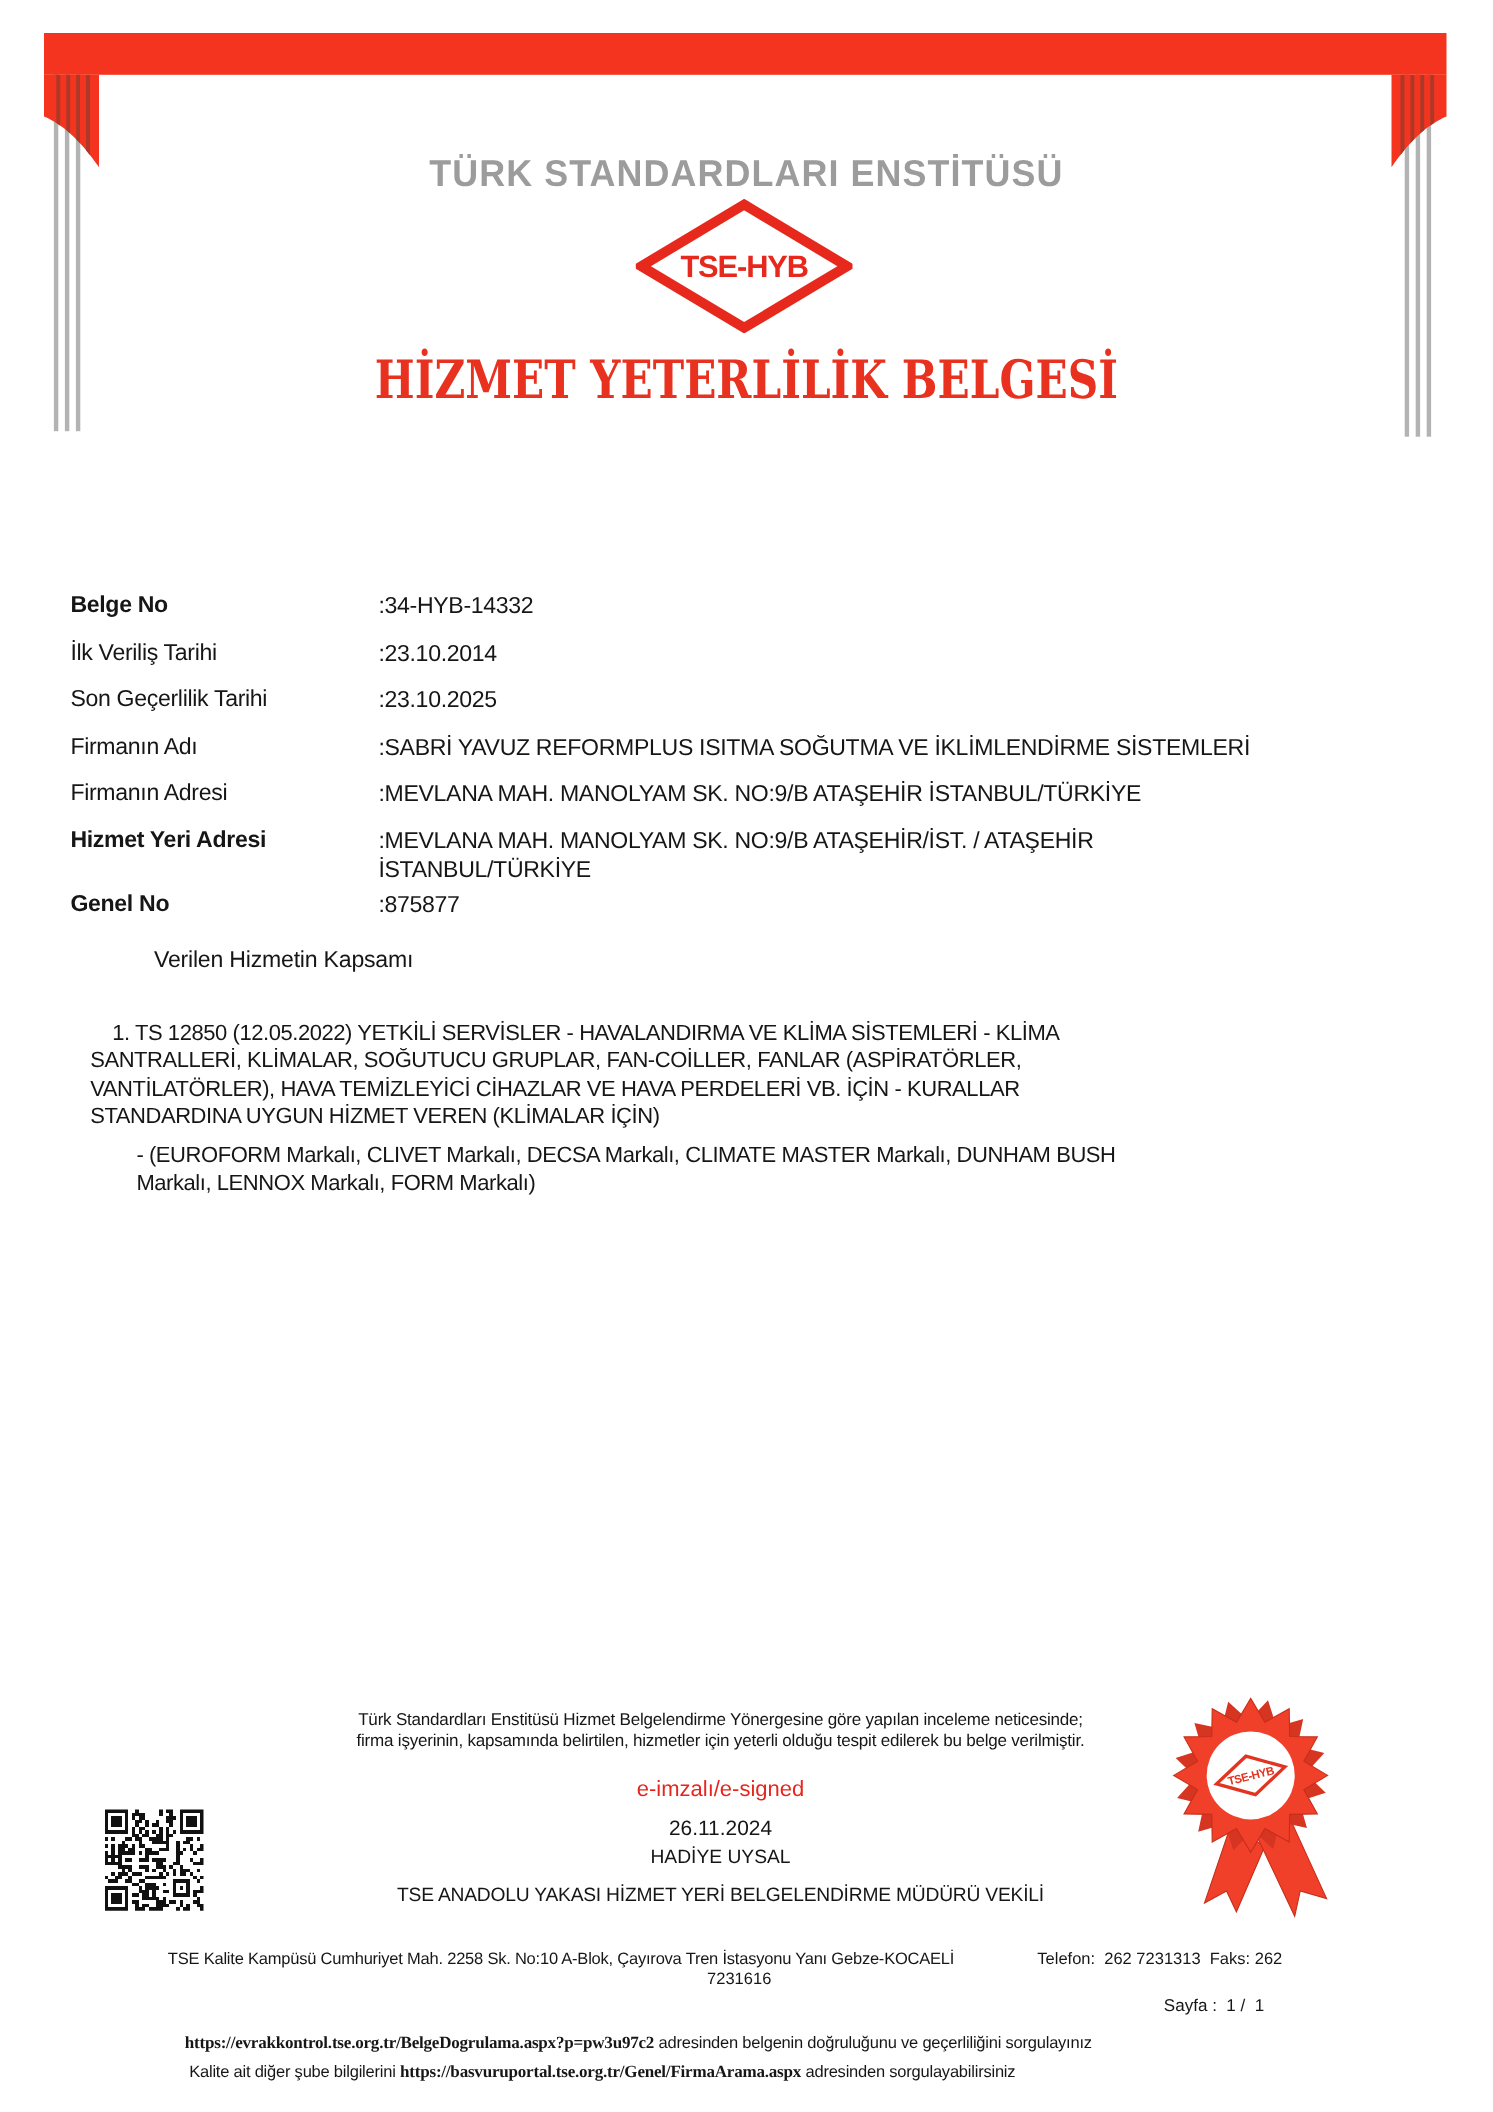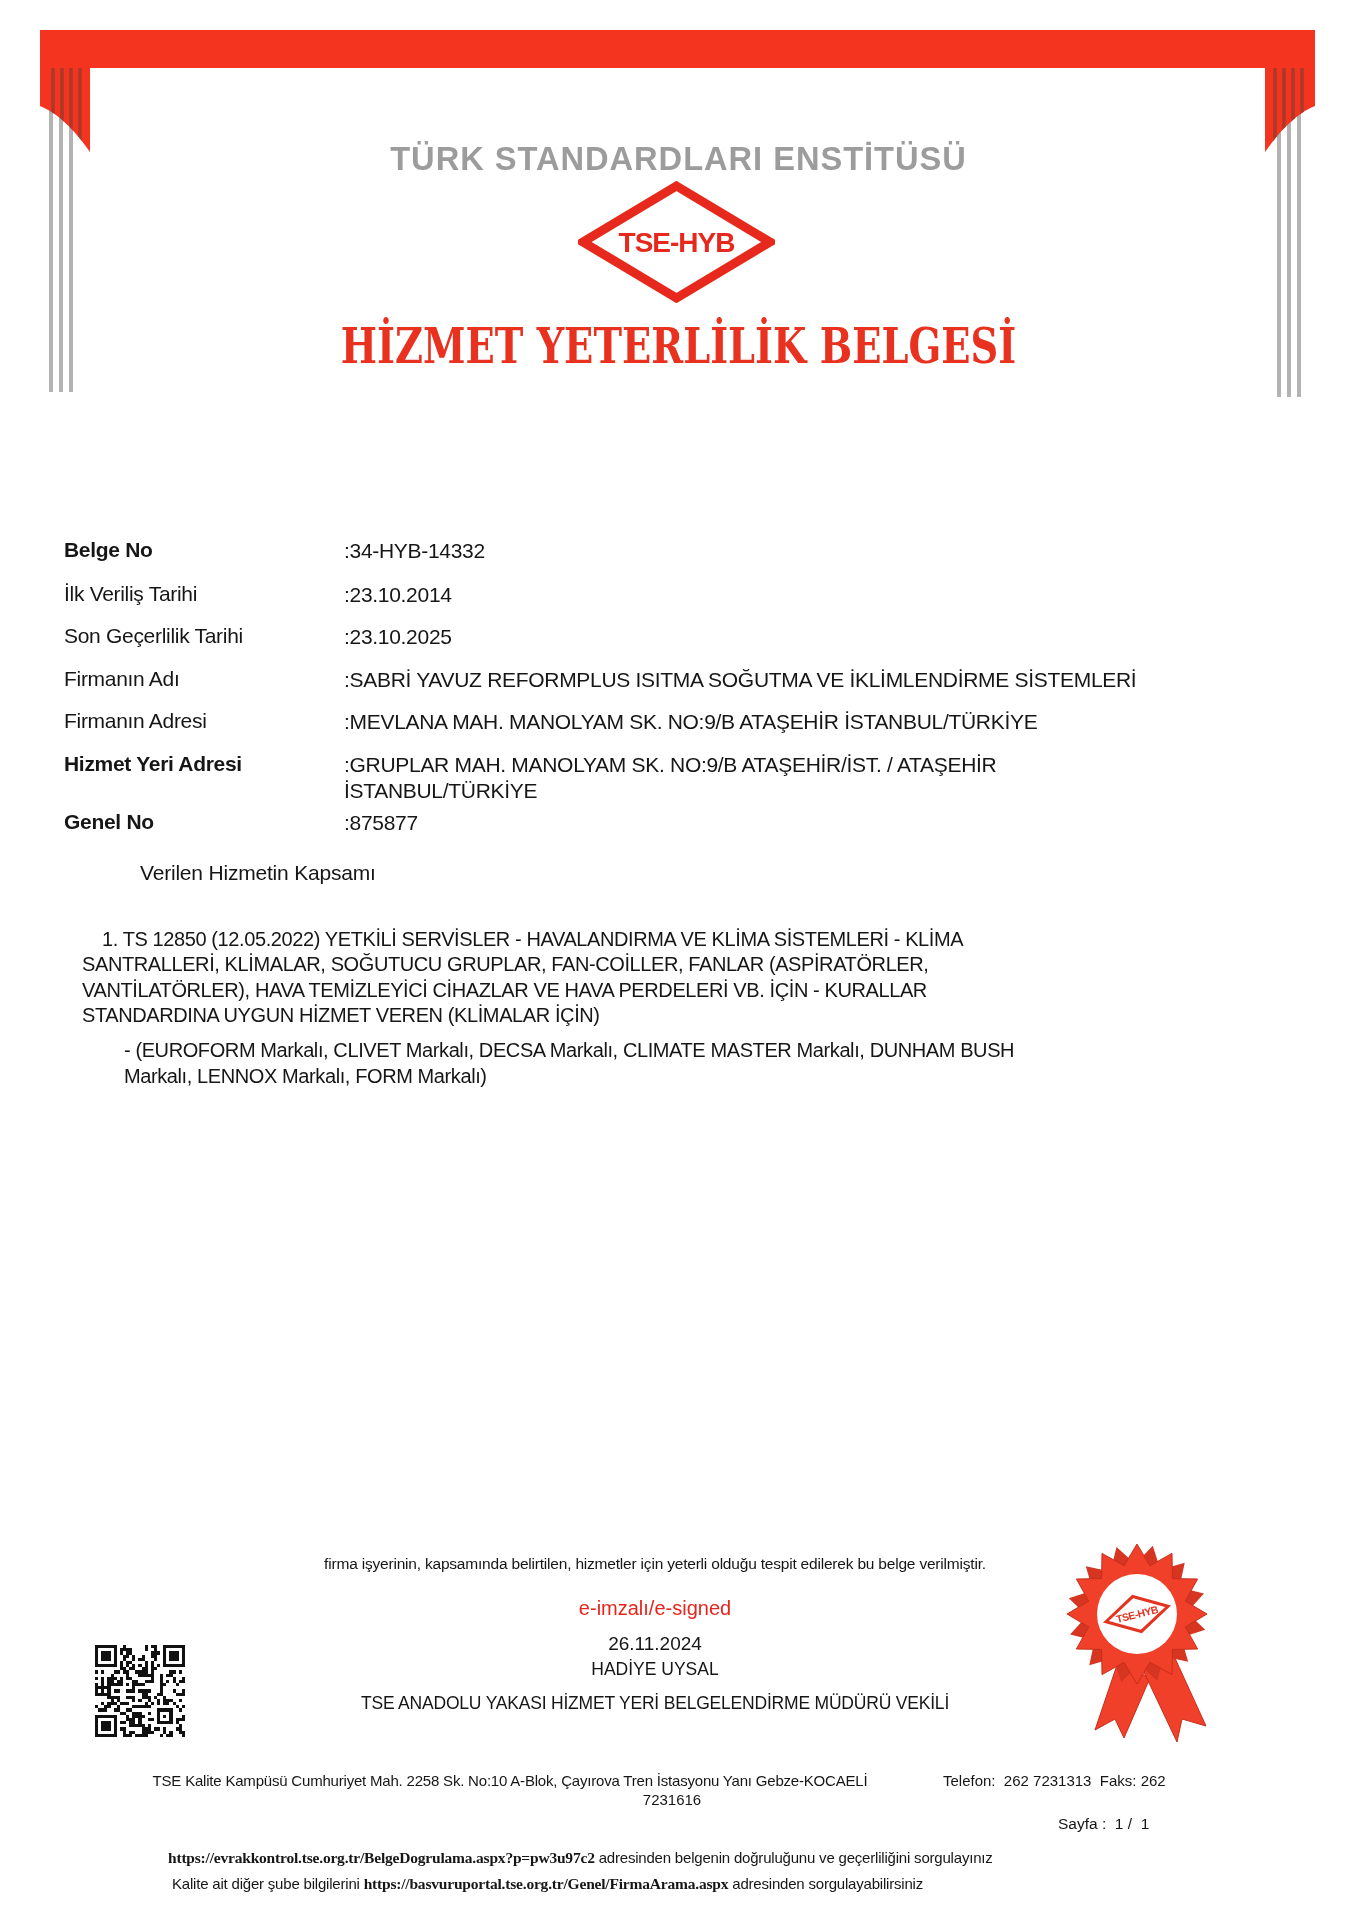--- a/index.html
+++ b/index.html
@@ -125,34 +125,35 @@
   <div class="frow" style="top:667px">
     <span class="lbl">Firmanın Adı</span>
     <span class="val">:SABRİ YAVUZ REFORMPLUS ISITMA SOĞUTMA VE İKLİMLENDİRME SİSTEMLERİ</span>
   </div>
   <div class="frow" style="top:709px">
     <span class="lbl">Firmanın Adresi</span>
     <span class="val">:MEVLANA MAH. MANOLYAM SK. NO:9/B ATAŞEHİR İSTANBUL/TÜRKİYE</span>
   </div>
   <div class="frow bold narrow" style="top:752px">
     <span class="lbl">Hizmet Yeri Adresi</span>
-    <span class="val">:GRUPLAR MAH. MANOLYAM SK. NO:9/B ATAŞEHİR/İST. / ATAŞEHİR İSTANBUL/TÜRKİYE</span>
+    <span class="val">:MEVLANA MAH. MANOLYAM SK. NO:9/B ATAŞEHİR/İST. / ATAŞEHİR İSTANBUL/TÜRKİYE</span>
   </div>
   <div class="frow bold" style="top:810px">
     <span class="lbl">Genel No</span>
     <span class="val">:875877</span>
   </div>
 
   <div class="scope-heading">Verilen Hizmetin Kapsamı</div>
   <div class="scope-item">1. TS 12850 (12.05.2022) YETKİLİ SERVİSLER - HAVALANDIRMA VE KLİMA SİSTEMLERİ - KLİMA SANTRALLERİ, KLİMALAR, SOĞUTUCU GRUPLAR, FAN-COİLLER, FANLAR (ASPİRATÖRLER, VANTİLATÖRLER), HAVA TEMİZLEYİCİ CİHAZLAR VE HAVA PERDELERİ VB. İÇİN - KURALLAR STANDARDINA UYGUN HİZMET VEREN (KLİMALAR İÇİN)</div>
   <div class="scope-sub">
     <div>- (EUROFORM Markalı, CLIVET Markalı, DECSA Markalı, CLIMATE MASTER Markalı, DUNHAM BUSH Markalı, LENNOX Markalı, FORM Markalı)</div>
   </div>
 
   <div class="sig">
+    <div class="stmt">Türk Standardları Enstitüsü Hizmet Belgelendirme Yönergesine göre yapılan inceleme neticesinde;</div>
     <div class="stmt">firma işyerinin, kapsamında belirtilen, hizmetler için yeterli olduğu tespit edilerek bu belge verilmiştir.</div>
     <div class="esign">e-imzalı/e-signed</div>
     <div class="date">26.11.2024</div>
     <div class="name">HADİYE UYSAL</div>
     <div class="role">TSE ANADOLU YAKASI HİZMET YERİ BELGELENDİRME MÜDÜRÜ VEKİLİ</div>
   </div>
 
   <div class="qr">
     <svg width="90" height="92" viewBox="0 0 29 29" preserveAspectRatio="none" shape-rendering="crispEdges">
       <g fill="#111111">

